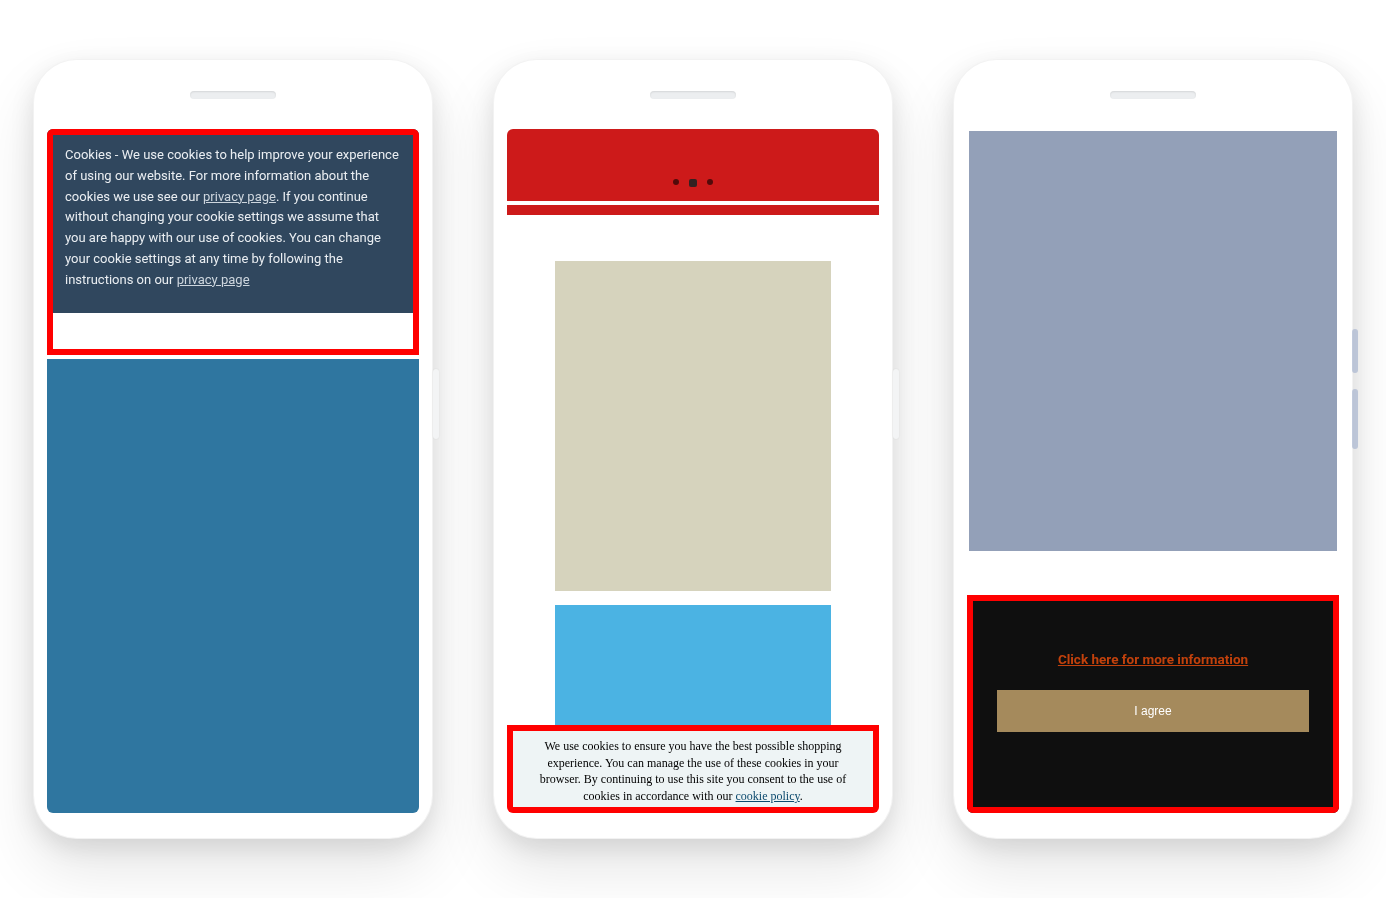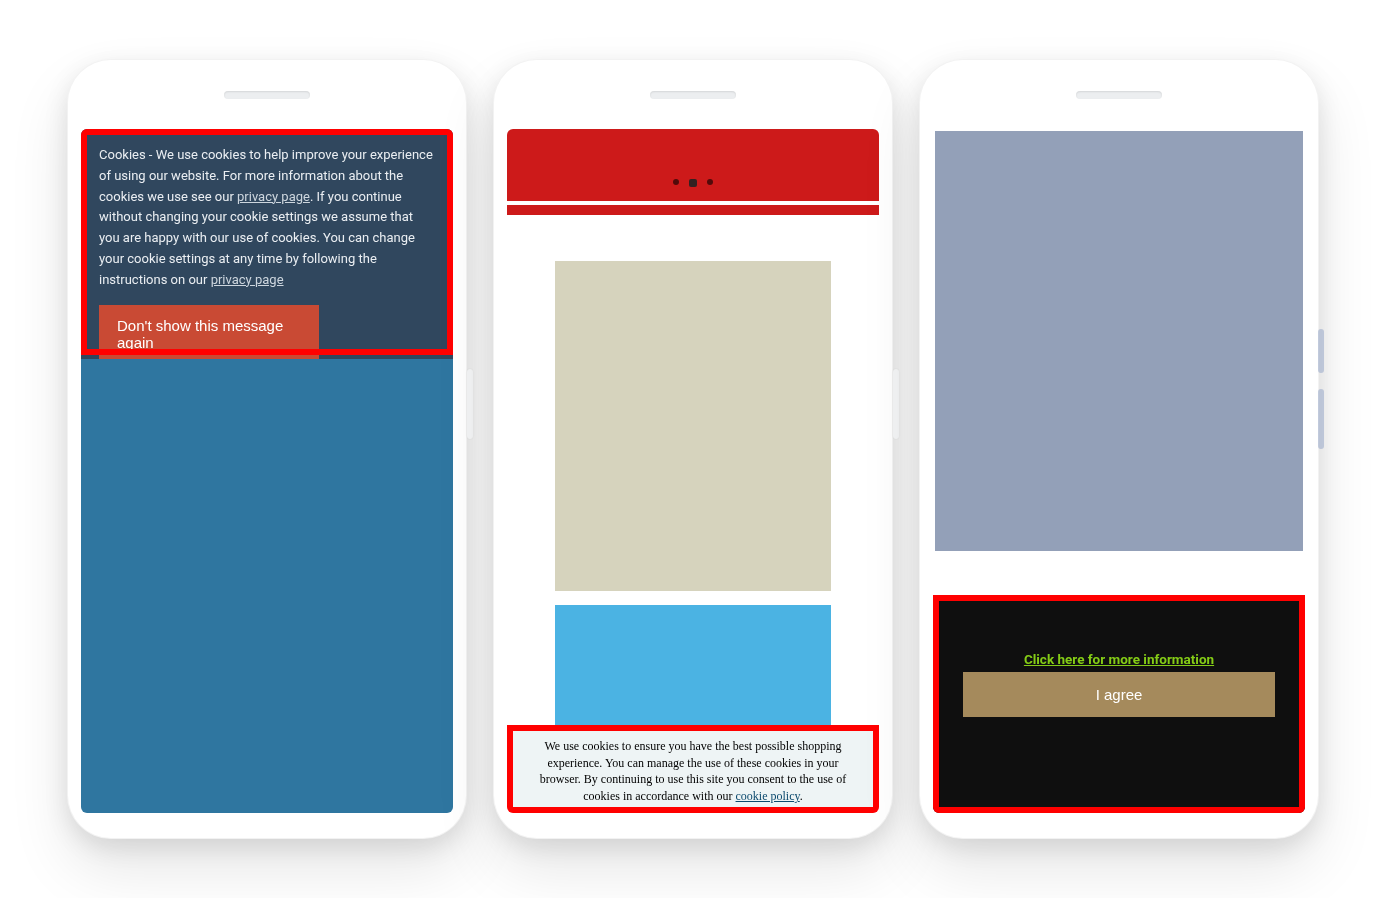--- a/index.html
+++ b/index.html
@@ -17,21 +17,21 @@
     background: #fff;
     font-family: "Segoe UI", Roboto, Helvetica, Arial, sans-serif;
     display: flex;
     justify-content: center;
     align-items: center;
     min-height: 898px;
     width: 1386px;
   }
   .stage {
     display: flex;
-    gap: 26px;
+    gap: 60px;
     align-items: flex-start;
     padding: 20px 0;
   }
   .phone {
     width: var(--phone-w);
     height: var(--phone-h);
     background: #fff;
     border-radius: var(--phone-radius);
     box-shadow:
       0 30px 60px rgba(0,0,0,.10),
@@ -181,34 +181,34 @@
     position: absolute;
     left: 0; right: 0;
     top: 470px; bottom: 0;
     background: #0f0f0f;
     color: #c0c0c0;
     padding: 20px 30px 24px;
     font-size: 13.5px;
     line-height: 1.8;
   }
   .p3-banner .more-link {
-    color: #84cc16;
+    color: #c2410c;
     font-weight: 700;
     display: block;
     text-align: center;
-    margin: 4px 0 0;
+    margin: 4px 0 18px;
   }
   .p3-banner .btn {
     display: block;
     width: 100%;
     background: #a58a5c;
     color: #fff;
     border: none;
     padding: 14px 0;
-    font-size: 15px;
+    font-size: 12px;
     cursor: pointer;
   }
 
   
   .p3-side {
     position: absolute;
     right: -5px;
     width: 6px;
     border-radius: 3px;
     background: #8fa1c6;
@@ -222,21 +222,20 @@
 <body>
 
 <div class="stage">
 
   <div class="phone">
     <div class="speaker"></div>
     <div class="side-button b1"></div>
     <div class="screen">
       <div class="p1-banner">
         <span>Cookies - We use cookies to help improve your experience of using our website. For more information about the cookies we use see our </span><a href="#">privacy page</a><span>. If you continue without changing your cookie settings we assume that you are happy with our use of cookies. You can change your cookie settings at any time by following the instructions on our </span><a href="#">privacy page</a>
-        <button class="btn">Don't show this message again</button>
       </div>
       <div class="p1-hero"></div>
       <div class="highlight" style="left:0; right:0; top:0; height:226px;"></div>
     </div>
   </div>
 
   <div class="phone">
     <div class="speaker"></div>
     <div class="side-button b1"></div>
     <div class="screen">

